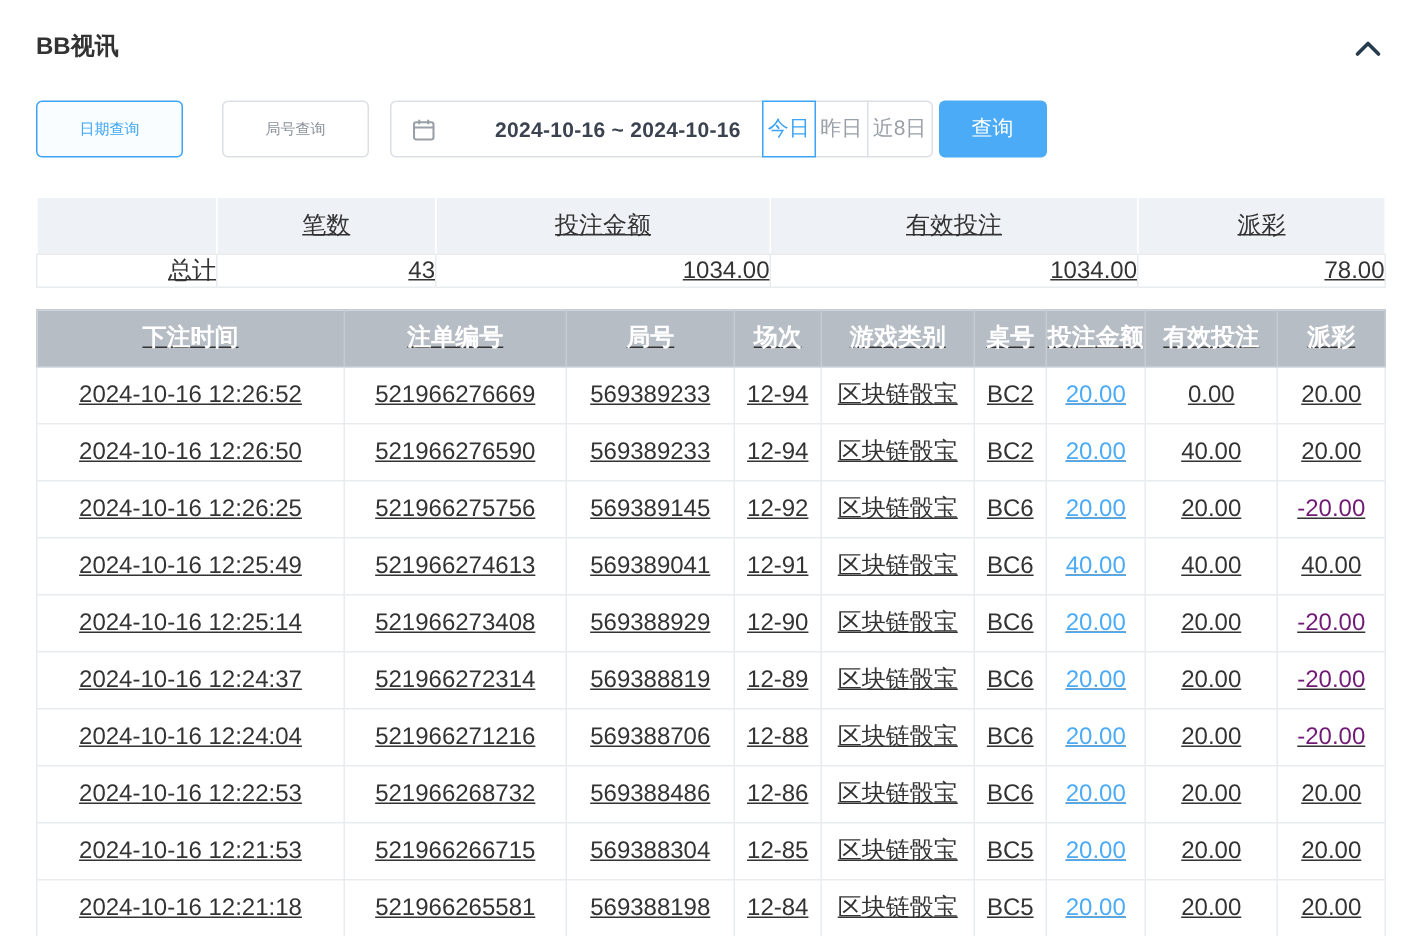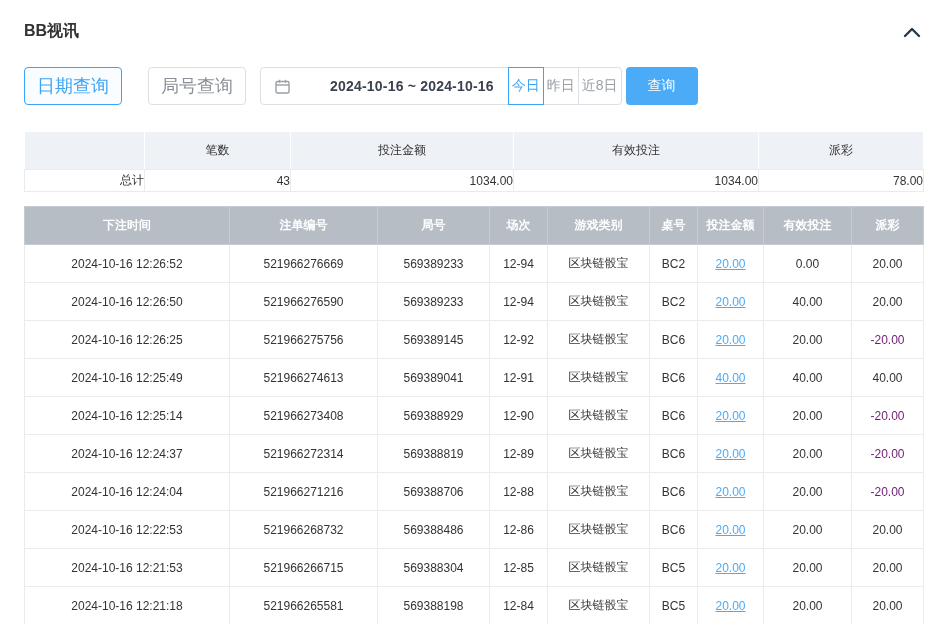--- a/index.html
+++ b/index.html
@@ -7,38 +7,38 @@
     font-family: "Liberation Sans", "DejaVu Sans", sans-serif; color: #333; }
   .page { padding: 0 24px; }
 
   
   .panel-header { display: flex; align-items: center; justify-content: space-between; padding-top: 21px; }
   .panel-title { font-size: 16px; font-weight: 700; color: #333; }
   .collapse-btn { background: none; border: none; cursor: pointer; padding: 2px; line-height: 0; }
 
   
   .filter-row { display: flex; align-items: center; margin-top: 25px; }
-  .btn { height: 38px; font-size: 18px; background: #fff; border: 1px solid #dcdfe6; border-radius: 4px;
-    padding: 0 12px; cursor: pointer; color: #666; font-family: inherit; }
+  .btn { height: 38px; font-size: 10px; background: #fff; border: 1px solid #dcdfe6; border-radius: 4px;
+    padding: 0 28px; cursor: pointer; color: #666; font-family: inherit; }
   .btn.tab-active { color: #3ba4f6; border-color: #3ba4f6; background: #fafdff; }
   .btn-round-query { margin-left: 26px; color: #8a9099; }
   .date-group { display: flex; margin-left: 14px; }
   .date-picker { display: flex; align-items: center; height: 38px; border: 1px solid #dcdfe6;
     border-radius: 4px 0 0 4px; padding: 0 14px; cursor: pointer; background: #fff; gap: 31px; }
   .date-picker .cal { margin-right: 9px; line-height: 0; }
   .date-value { font-size: 14px; font-weight: 700; color: #3c4350; letter-spacing: .2px; }
   .seg-btn { height: 38px; font-size: 14px; background: #fff; border: 1px solid #dcdfe6; padding: 0 3px;
     color: #9aa0a8; cursor: pointer; margin-left: -1px; font-family: inherit; }
   .seg-btn.active { color: #3ba4f6; border-color: #3ba4f6; position: relative; z-index: 2; }
   .seg-btn:last-child { border-radius: 0 4px 4px 0; }
   .search-btn { height: 38px; margin-left: 4px; background: #4babf7; color: #fff; border: none;
     border-radius: 4px; font-size: 14px; padding: 0 22px; cursor: pointer; font-family: inherit; }
 
   
-  table { border-collapse: collapse; table-layout: fixed; width: 899px; font-size: 12px; }
+  table { border-collapse: collapse; table-layout: fixed; width: 899px; font-size: 16px; text-decoration: underline; }
   .summary-table { margin-top: 26px; }
   .summary-table th { background: #eef1f5; color: #333; font-weight: 400; height: 38px; text-align: center;
     border: 1px solid #fff; border-bottom: 1px solid #e9ecef; }
   .summary-table td { height: 22px; text-align: right; border: 1px solid #e9ecef; background: #fff; }
 
   
   .bets-table { margin-top: 14px; }
   .bets-table th { background: #b6bdc5; color: #fff; font-weight: 700; height: 38px; text-align: center;
     border: 1px solid #c6ccd3; }
   .bets-table td { height: 38px; text-align: center; border: 1px solid #e9ecef; color: #333; background: #fff; }

